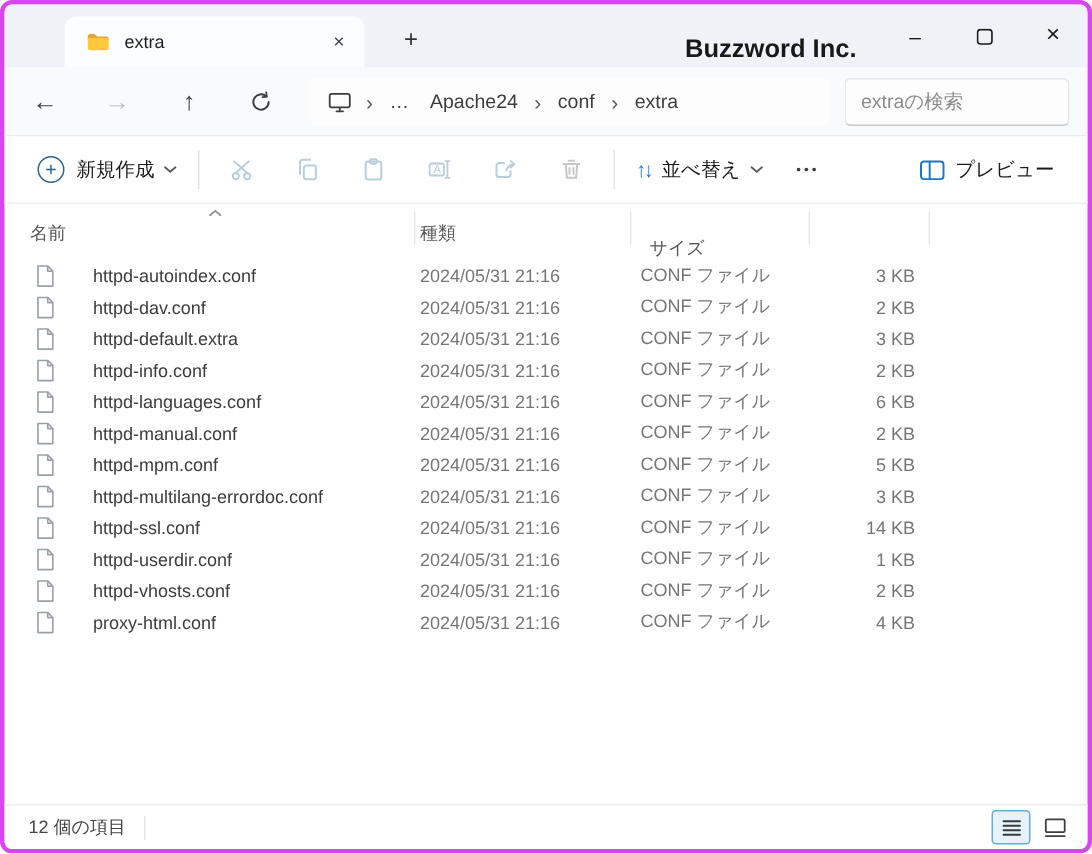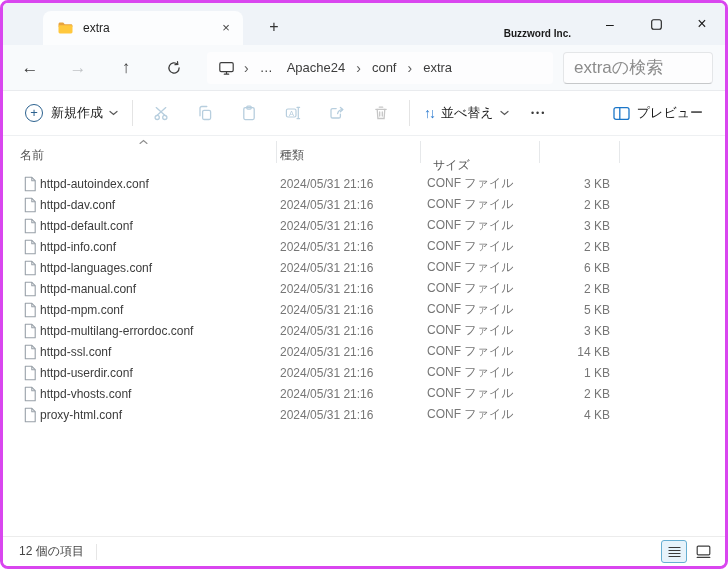--- a/index.html
+++ b/index.html
@@ -22,21 +22,21 @@
     display:flex; align-items:center; padding:0 6px 0 14px;
   }
   .tab-label { font-size:12px; color:#1f1f1f; margin-left:10px; flex:1; }
   .tab-close { width:22px; height:22px; line-height:21px; text-align:center;
     font-size:13px; color:#444; border-radius:4px; cursor:default; }
   .new-tab {
     position:absolute; left:258px; bottom:5px; width:26px; height:26px;
     line-height:25px; text-align:center; font-size:16px; color:#333; border-radius:4px;
   }
   .caption { position:absolute; right:0; top:0; height:42px; display:flex; align-items:center; }
-  .win-title { font-size:10px; font-weight:700; color:#191919; margin-right:16px;margin-top:18px; }
+  .win-title { font-size:17px; font-weight:700; color:#191919; margin-right:16px;margin-top:18px; }
   .cap-btn { width:46px; height:42px; display:flex; align-items:center; justify-content:center;
     font-size:14px; color:#1a1a1a; }
 
   
   .navbar {
     height:46px; background:#f8fafc; border-bottom:1px solid #e9ebee;
     display:flex; align-items:center; padding:0 12px;
   }
   .nav-btn { width:30px; height:30px; margin-right:18px; display:flex;
     align-items:center; justify-content:center; font-size:17px; color:#3d3d3d; border-radius:4px; }
@@ -45,21 +45,21 @@
     flex:1; height:32px; background:#fdfdfe; border-radius:4px;
     display:flex; align-items:center; padding:0 6px; margin-right:10px;
     font-size:13px; color:#3d3d3d; overflow:hidden;
   }
   .crumb { padding:3px 7px; border-radius:4px; white-space:nowrap; }
   .crumb-chev { padding:0 4px; font-size:14px; color:#5a5a5a; }
   .crumb-icon { display:flex; align-items:center; padding:0 5px; }
   .searchbox {
     width:150px; height:32px; background:#fdfdfe;
     border:1px solid #e4e6e8; border-bottom-color:#c6c8ca; border-radius:4px;
-    font-size:17px; color:#333; padding:0 10px; outline:none;
+    font-size:13px; color:#333; padding:0 10px; outline:none;
     font-family:"Liberation Sans","DejaVu Sans",sans-serif;
   }
   .searchbox::placeholder { color:#8b8b8b; opacity:1; }
 
   
   .toolbar {
     height:45px; background:#fff; border-bottom:1px solid #eef0f2;
     display:flex; align-items:center; padding:0 14px;
   }
   .tb-btn { display:flex; align-items:center; height:34px; padding:0 8px;
@@ -82,21 +82,21 @@
   }
   .h-name { padding-left:17px; }
   .h-size { padding-left:6px;margin-top:21px; }
   .hdr-sep { position:absolute; top:5px; width:1px; height:22px; background:#e6e8ea; }
   .sortasc { position:absolute; left:136px; top:3px; }
   .filelist { padding-top:5px; }
   .row {
     display:grid; grid-template-columns:277px 147px 112px 80px;
     height:21px; align-items:center; font-size:12px;
   }
-  .c-name { display:flex; align-items:center; gap:3px; padding-left:20px;
+  .c-name { display:flex; align-items:center; gap:25px; padding-left:20px;
     color:#3c3c3c; overflow:hidden; white-space:nowrap; }
   .c-name svg { flex:0 0 auto; }
   .c-mod, .c-type { color:#767676; }
   .c-size { color:#767676; text-align:right; padding-right:9px; }
 
   
   .statusbar {
     position:absolute; left:0; right:0; bottom:0; height:30px;
     border-top:1px solid #ececec; background:#fff;
     display:flex; align-items:center; padding:0 8px 0 16px; font-size:12px; color:#454545;
@@ -272,21 +272,21 @@
       <span class="c-type">CONF ファイル</span>
       <span class="c-size">2 KB</span>
     </div>
 
     <div class="row">
       <span class="c-name">
         <svg width="14" height="16" viewBox="0 0 14 16" fill="none" stroke="#98a0a8" stroke-width="1.1" stroke-linejoin="round">
           <path d="M2.3 1.3h6.5l3.4 3.4v10H2.3z" fill="#fff"></path>
           <path d="M8.8 1.3v3.4h3.4"></path>
         </svg>
-        <span>httpd-default.conf</span>
+        <span>httpd-default.extra</span>
       </span>
       <span class="c-mod">2024/05/31 21:16</span>
       <span class="c-type">CONF ファイル</span>
       <span class="c-size">3 KB</span>
     </div>
 
     <div class="row">
       <span class="c-name">
         <svg width="14" height="16" viewBox="0 0 14 16" fill="none" stroke="#98a0a8" stroke-width="1.1" stroke-linejoin="round">
           <path d="M2.3 1.3h6.5l3.4 3.4v10H2.3z" fill="#fff"></path>

